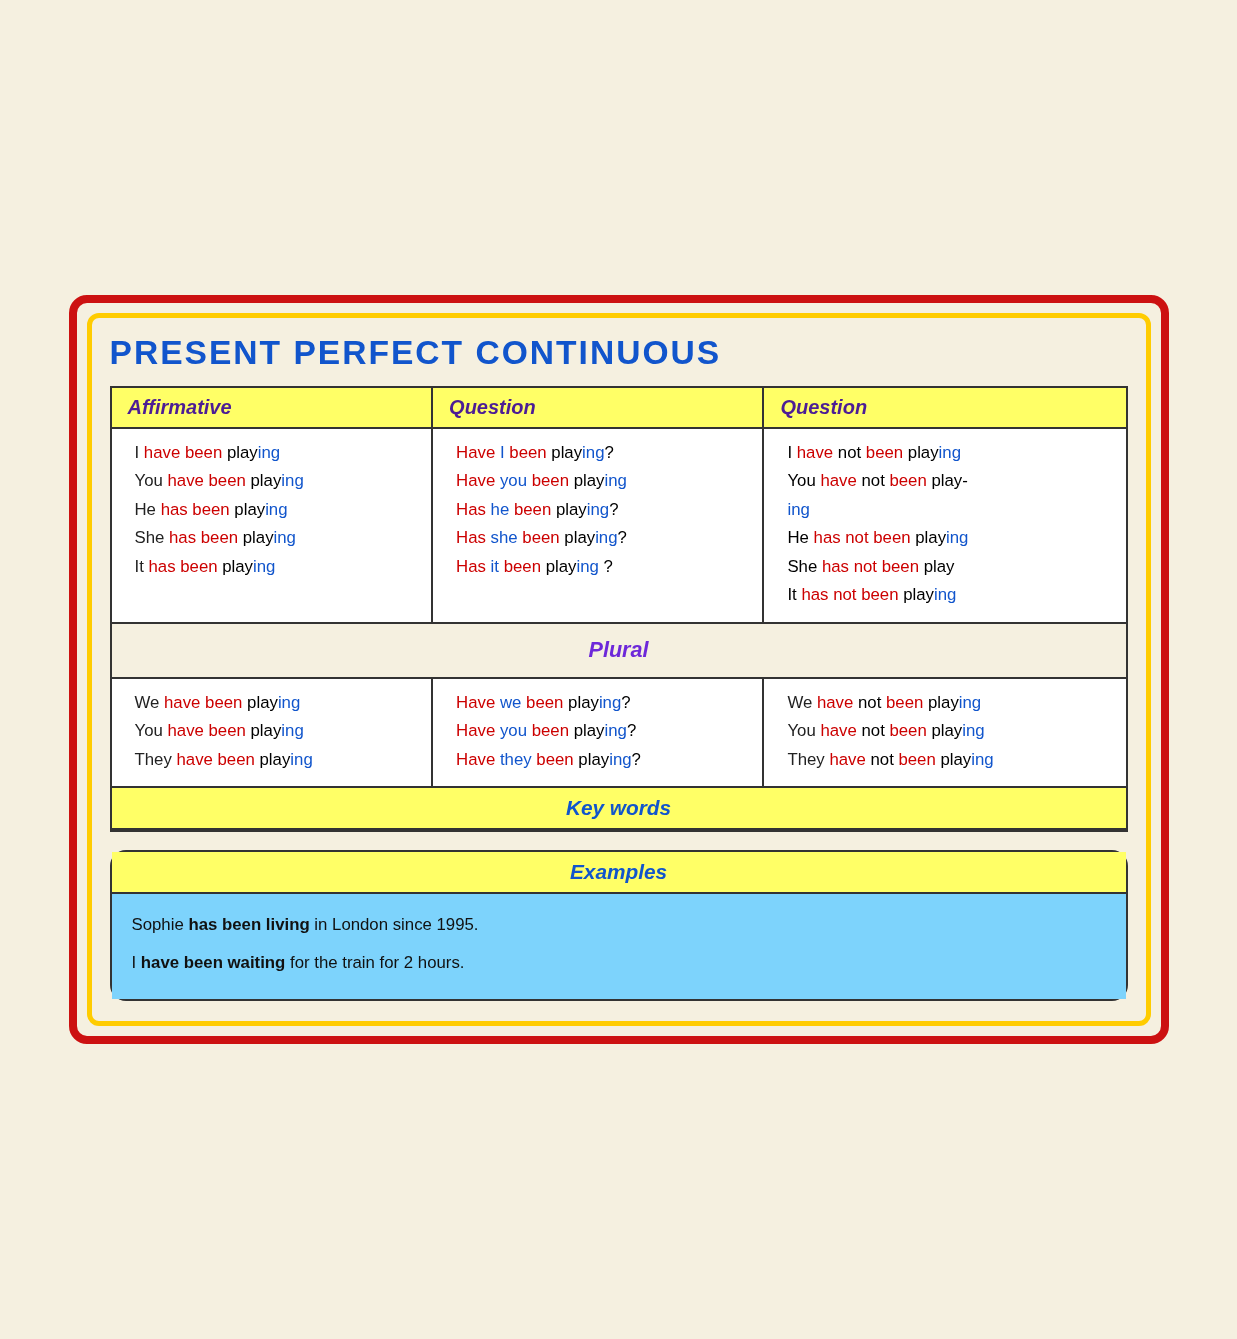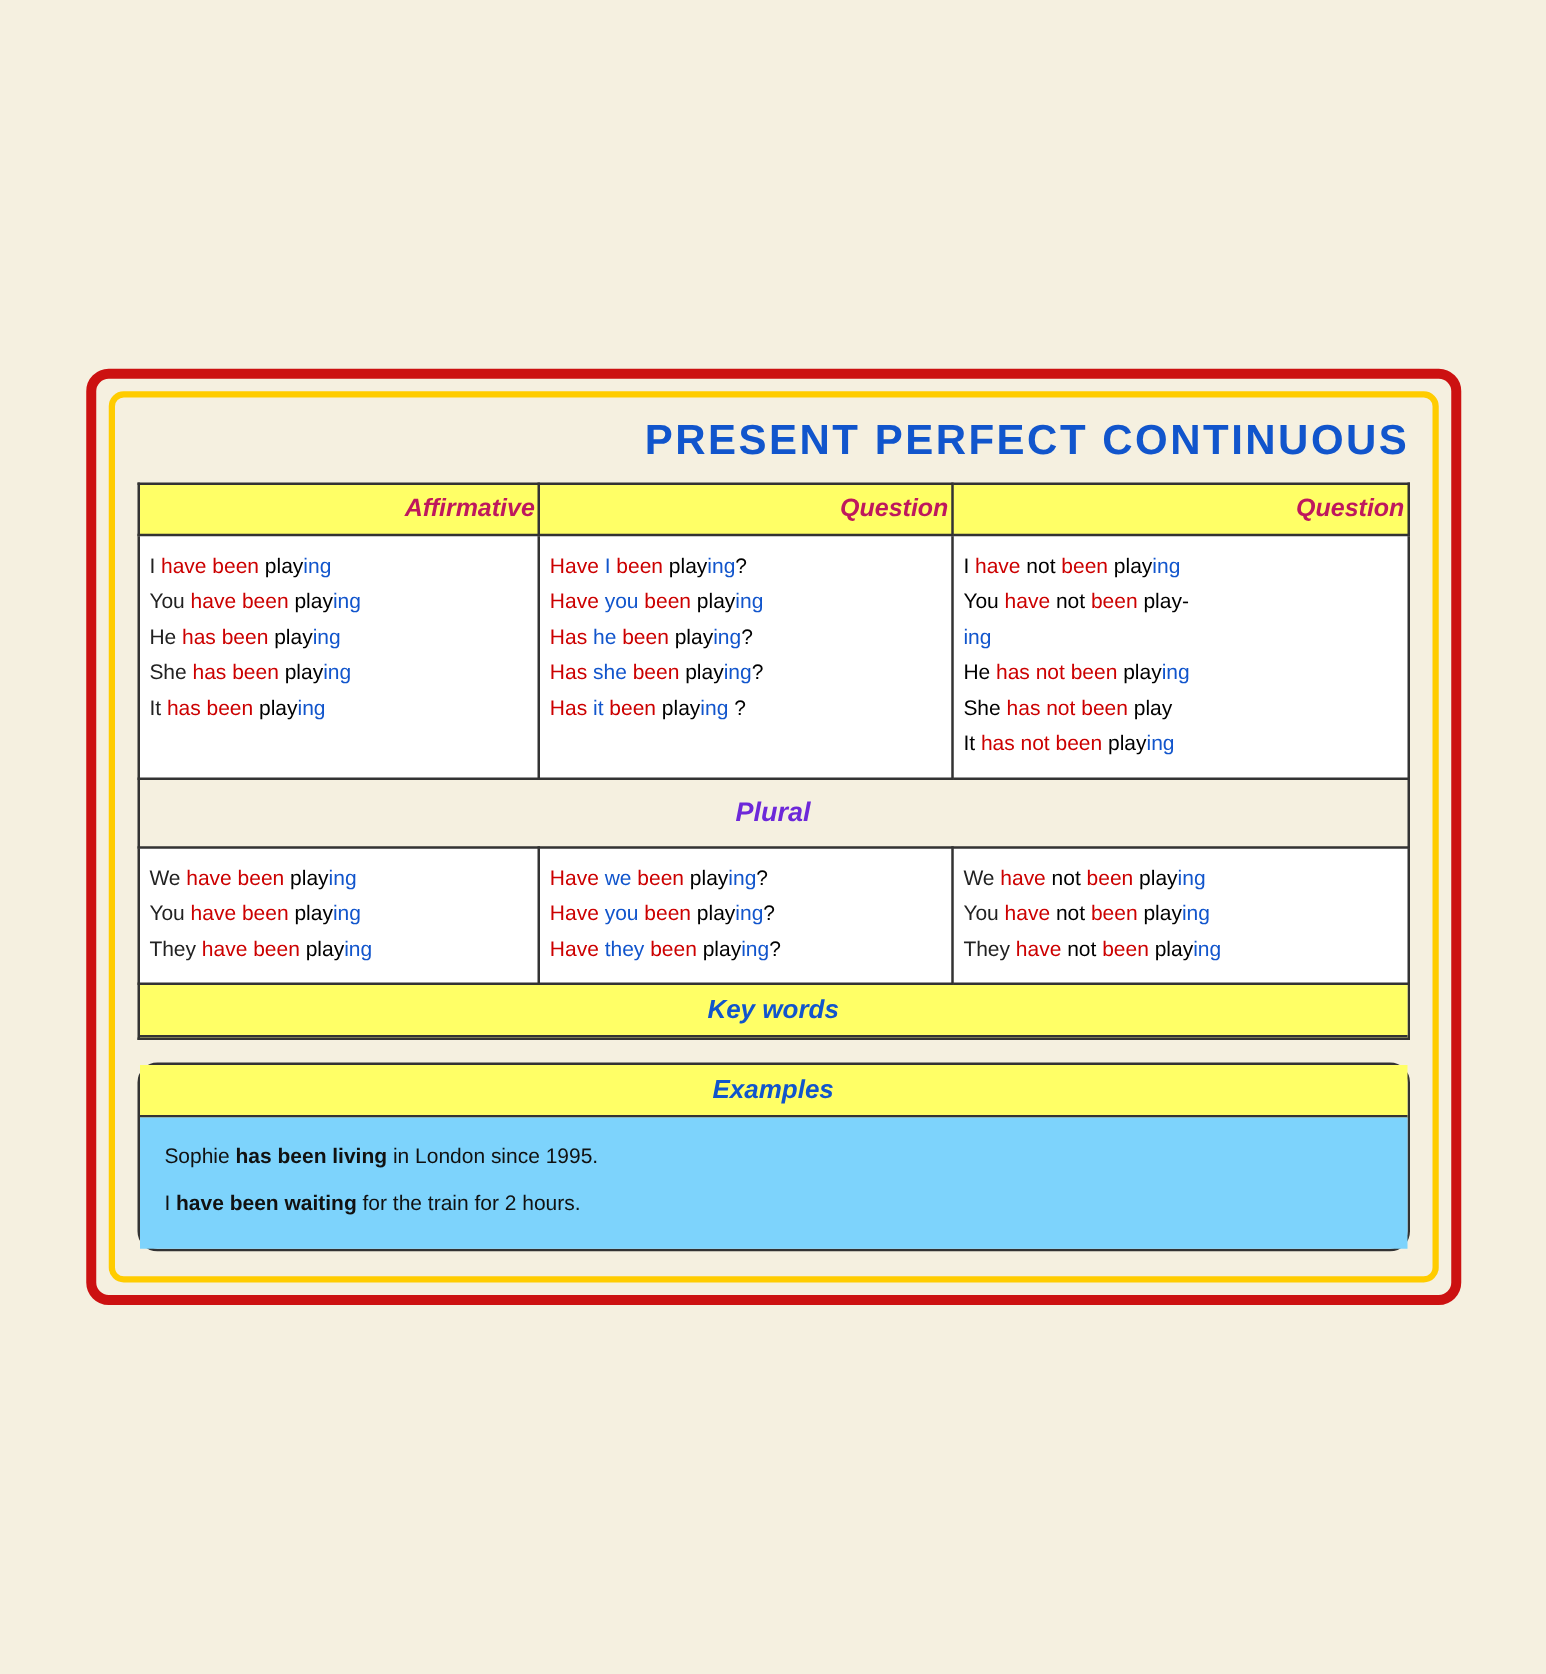--- a/index.html
+++ b/index.html
@@ -19,48 +19,48 @@
       width: 1100px;
       max-width: 98vw;
     }
     .inner-border {
       border: 5px solid #ffcc00;
       border-radius: 12px;
       padding: 16px 18px 20px 18px;
       background: #f5f0e0;
     }
     .page-title {
-      text-align: right;
+      text-align: left;
       font-size: 2.1rem;
       font-weight: 900;
       color: #1155cc;
       letter-spacing: 2px;
       margin-bottom: 14px;
       font-family: Arial Black, Arial, sans-serif;
     }
     
     .conj-table {
       width: 100%;
       border-collapse: collapse;
       border: 2.5px solid #333;
       margin-bottom: 0;
     }
     .conj-table th {
       background: #ffff66;
-      color: #be185d;
+      color: #4c1d95;
       font-size: 1.25rem;
       font-weight: bold;
-      text-align: right;
-      padding: 8px 2px;
+      text-align: left;
+      padding: 8px 16px;
       border: 2px solid #333;
       font-style: italic;
     }
     .conj-table td {
       vertical-align: top;
-      padding: 10px 14px 12px 8px;
+      padding: 10px 14px 12px 23px;
       border: 2px solid #333;
       font-size: 1.05rem;
       line-height: 1.7;
       background: #fff;
     }
     .plural-row td {
       background: #f5f0e0;
       text-align: center;
       font-size: 1.35rem;
       font-weight: 900;

